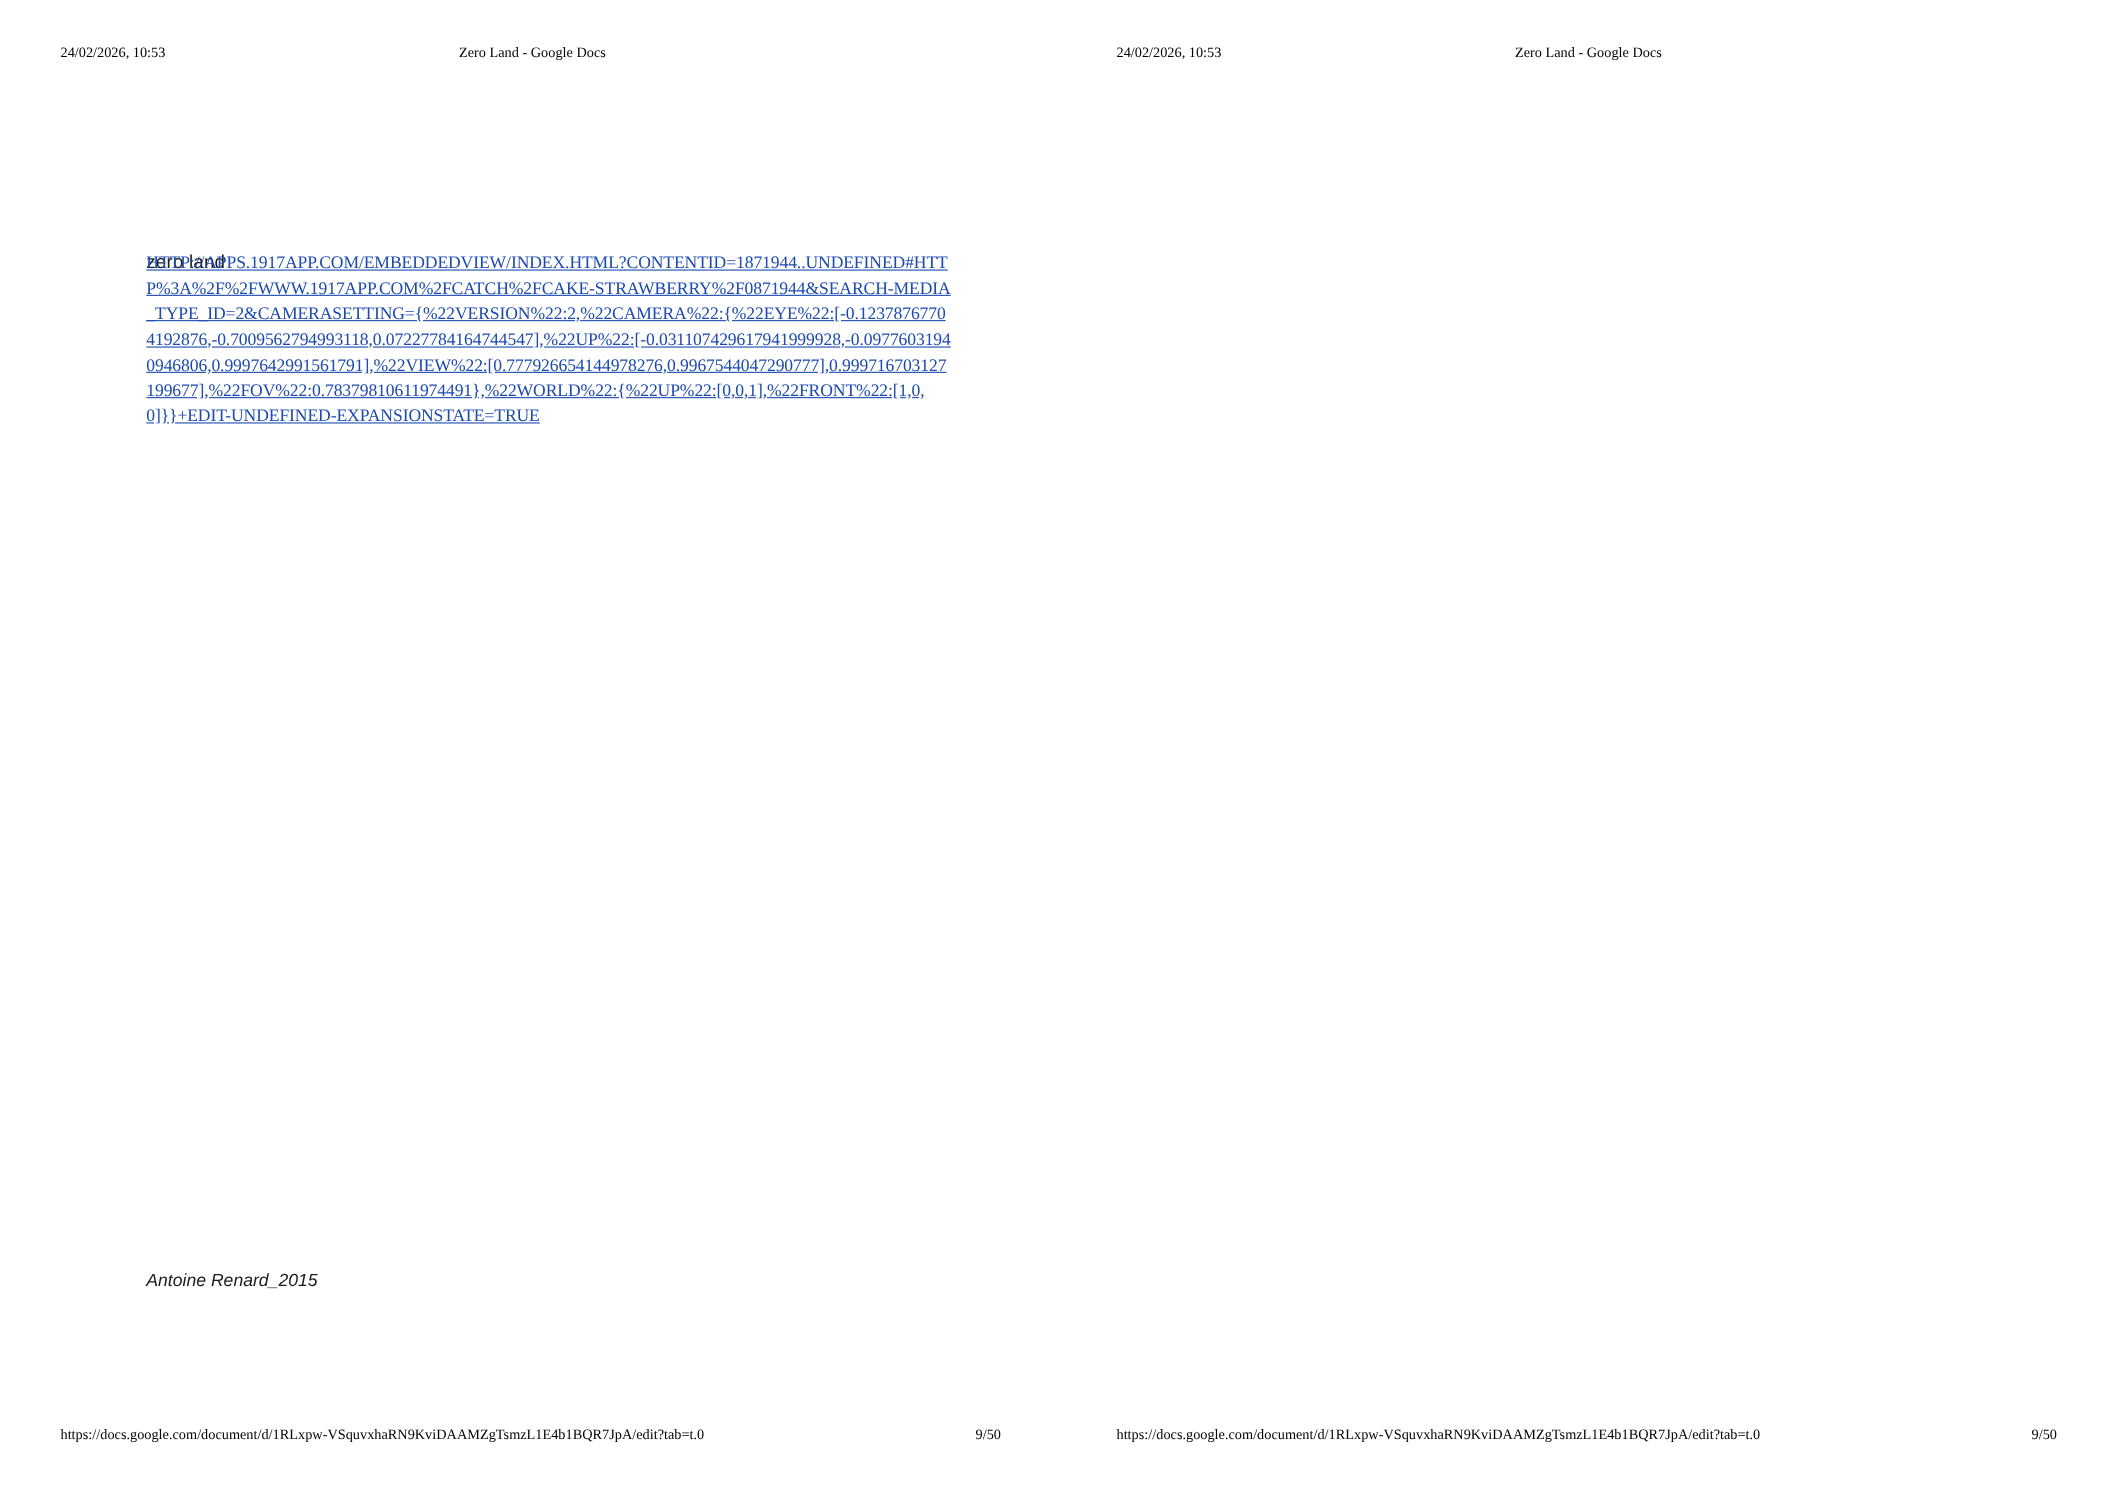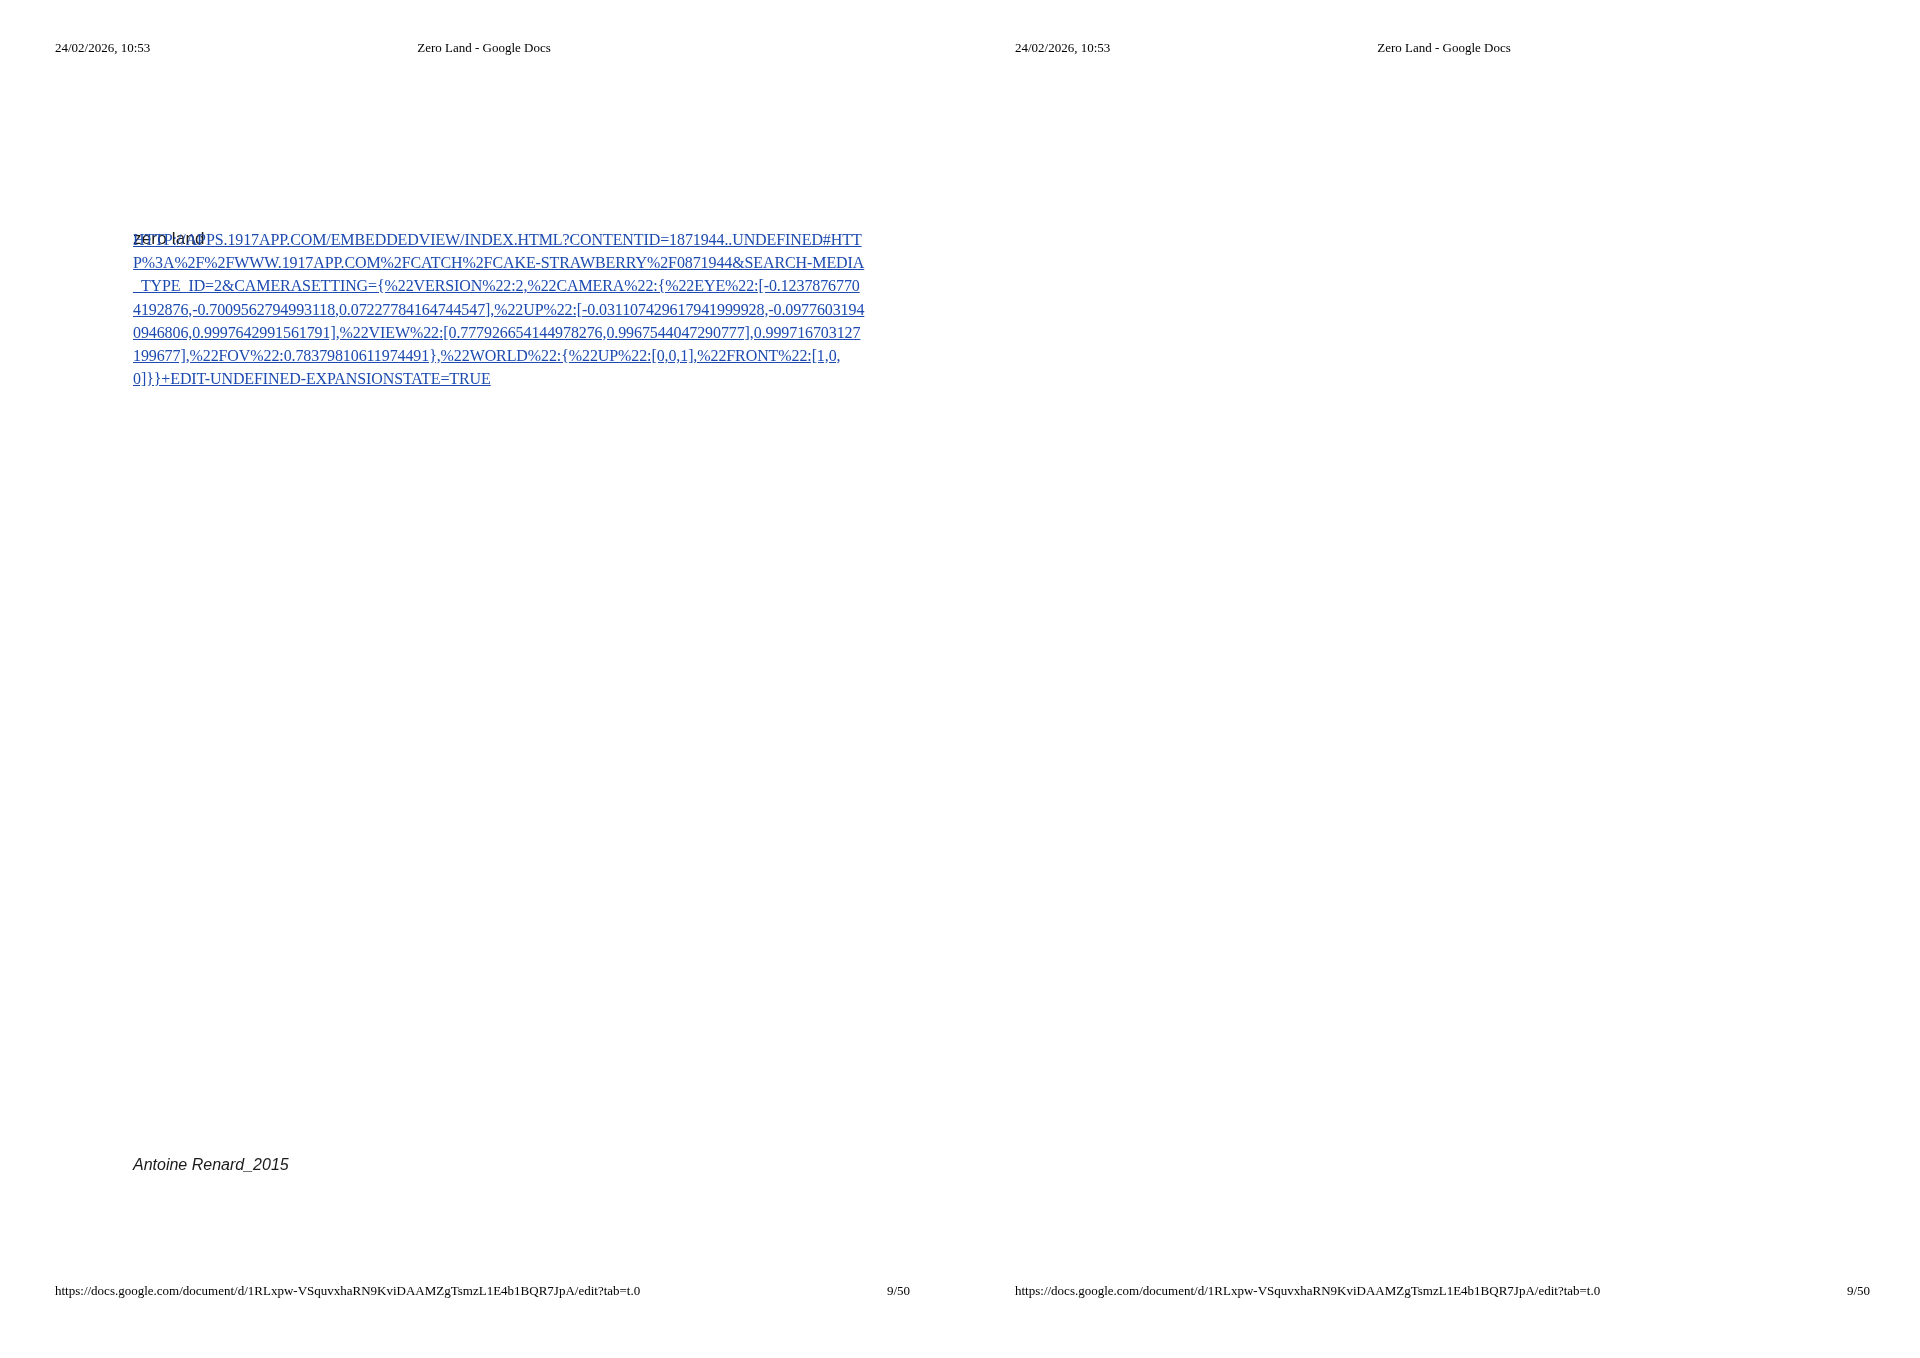--- a/index.html
+++ b/index.html
@@ -46,21 +46,21 @@
     left: 4px;
     top: 0;
     width: 960px;
     text-align: center;
     white-space: nowrap;
   }
 
   
   .foot-row {
     position: absolute;
-    bottom: 40px;
+    bottom: 27px;
     left: 0;
     width: 960px;
     height: 16px;
     font-size: 13px;
     font-family: "Liberation Serif", serif;
   }
   .foot-url {
     position: absolute;
     left: 55px;
     top: 0;

